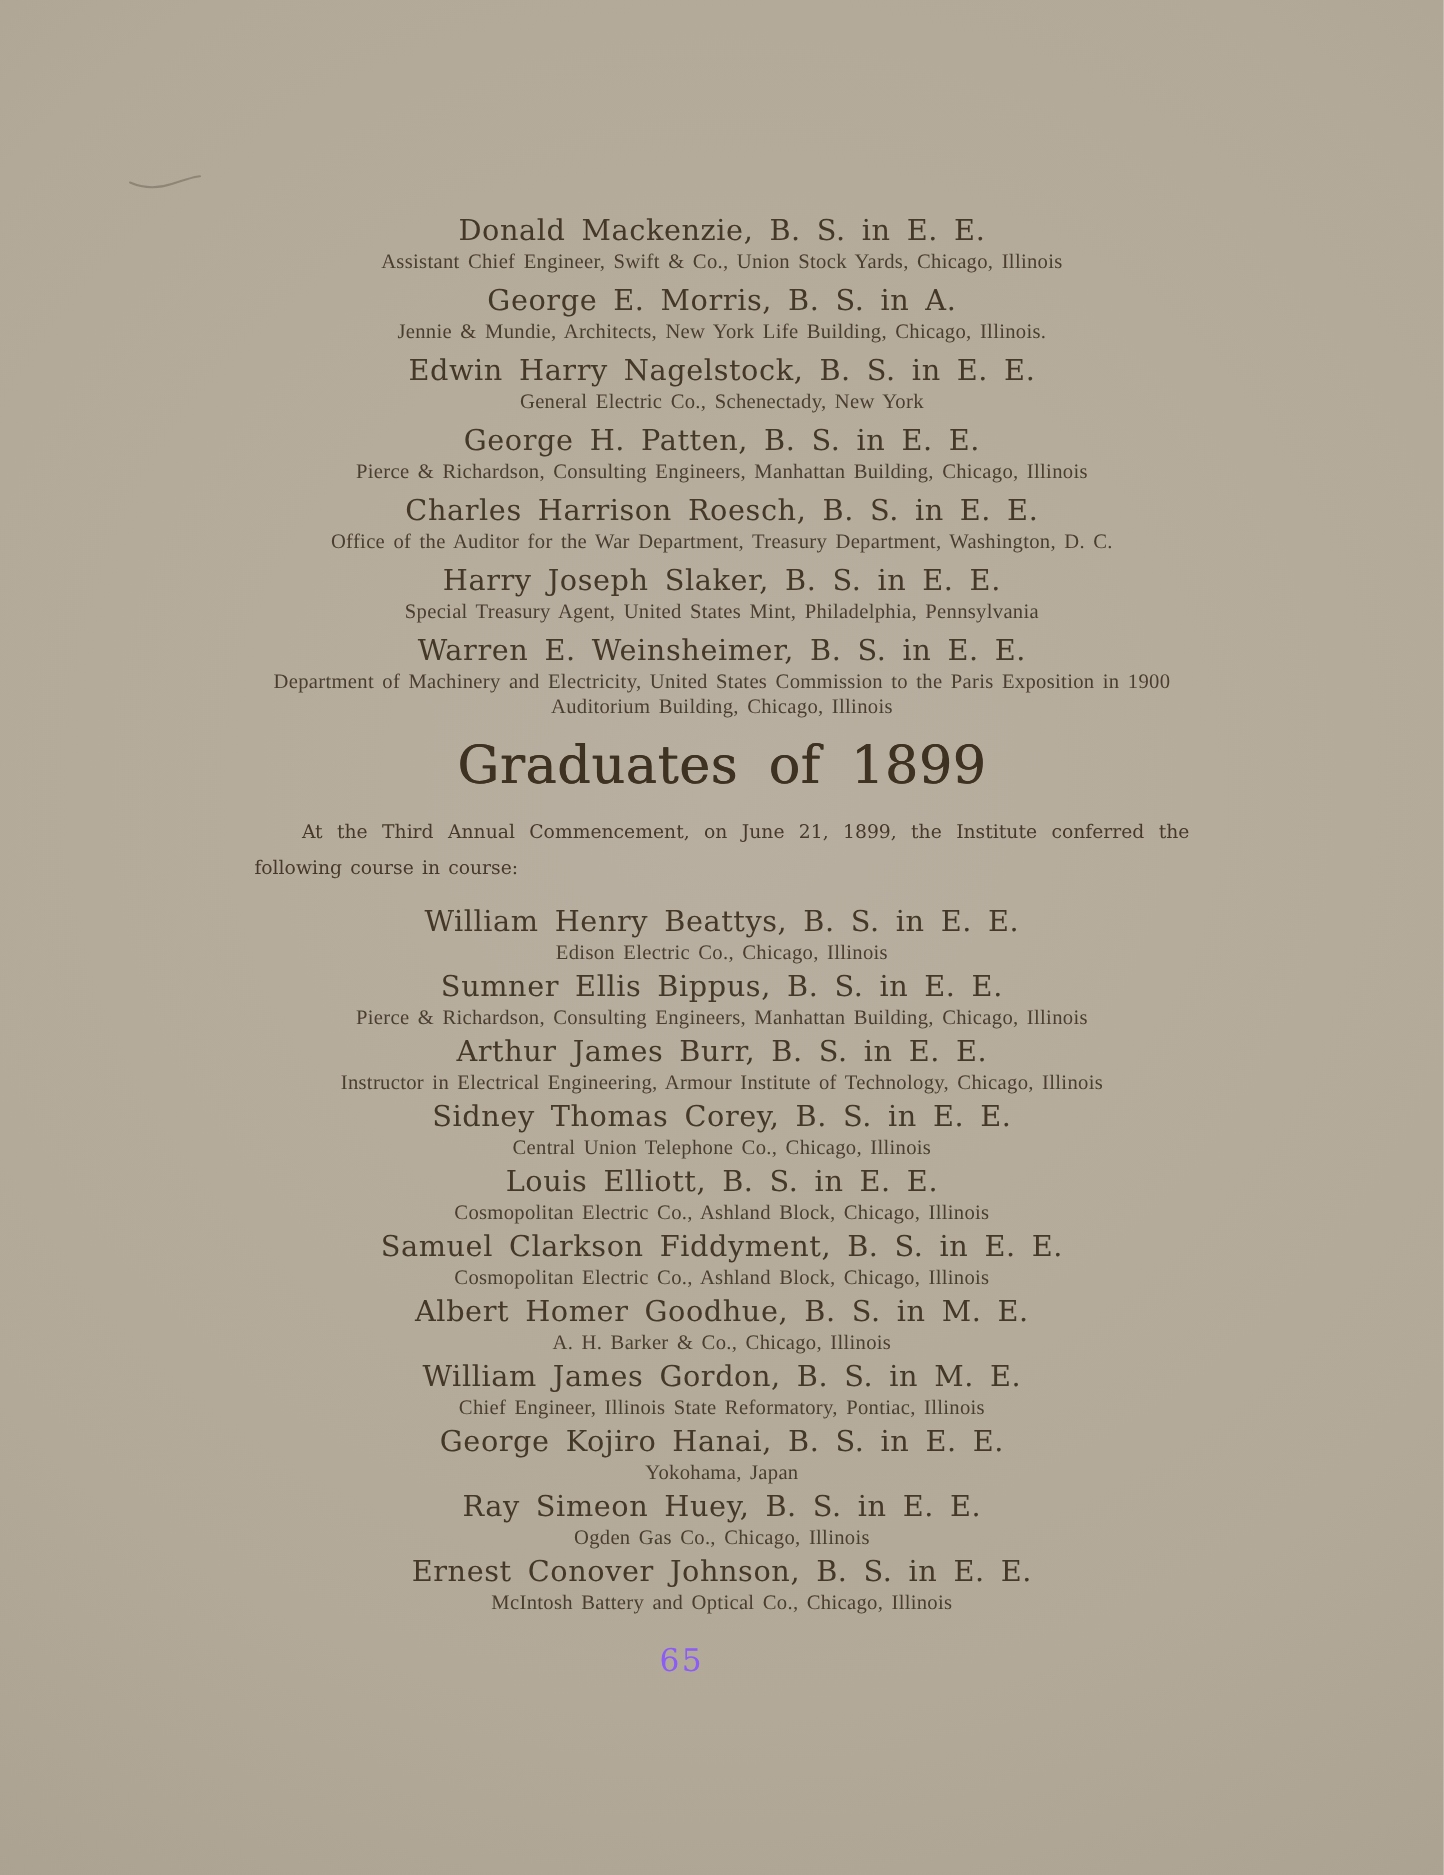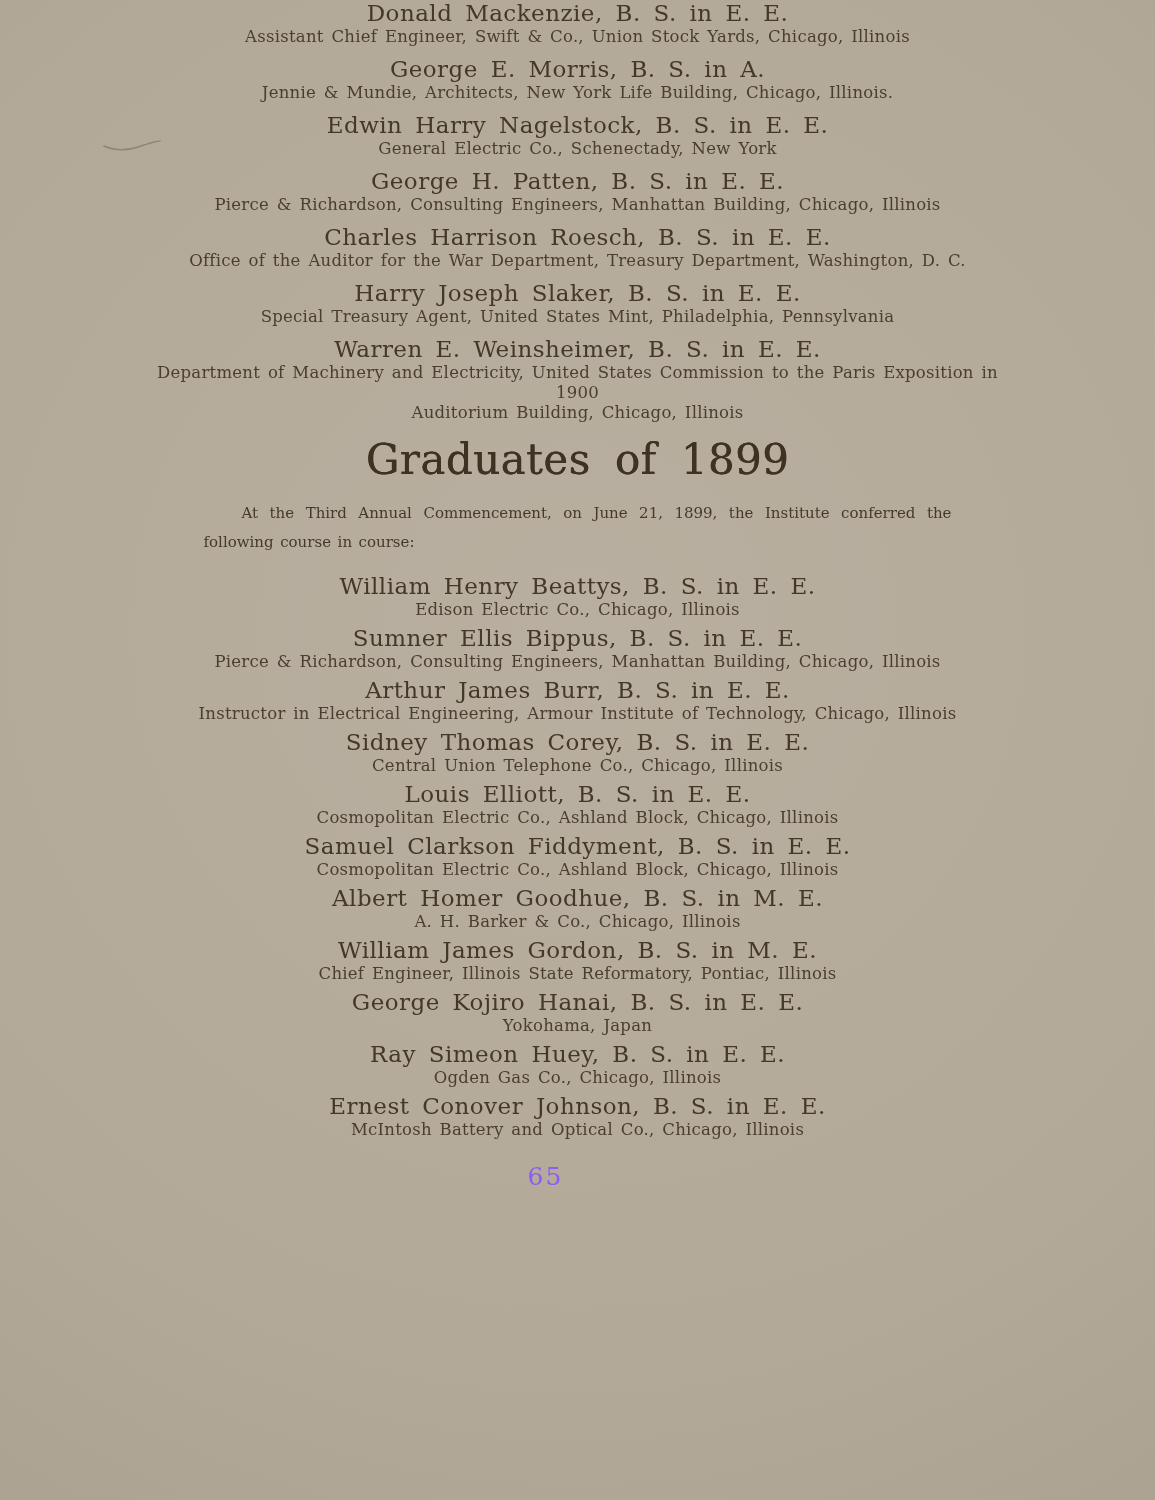--- a/index.html
+++ b/index.html
@@ -12,20 +12,21 @@
     position: relative;
     overflow: hidden;
     background:
       radial-gradient(ellipse 120% 90% at 50% 42%, #b9afa0 0%, #b3a998 55%, #a89e8d 92%, #a1977f 100%);
     font-family: "DejaVu Serif", "Liberation Serif", serif;
     color: #473b2d;
   }
   .page {
     position: absolute;
     inset: 0;
+    padding-top: 172px;
   }
   .pencil-mark {
     position: absolute;
     left: 98px;
     top: 128px;
   }
   .content {
     width: 880px;
     margin: 0 auto;
     text-align: center;
@@ -42,20 +43,21 @@
   }
   .entry-lines {
     margin-top: 1px;
   }
   .entry-line {
     font-size: 16.5px;
     line-height: 20px;
     letter-spacing: 0.015em;
     word-spacing: 0.14em;
     color: #4a3e30;
+    font-family: Liberation Serif, serif;
   }
   .section-1899 {
     margin-top: 14px;
   }
   .section-heading {
     font-size: 42px;
     line-height: 46px;
     font-weight: 400;
     letter-spacing: 0.01em;
     word-spacing: 0.25em;

